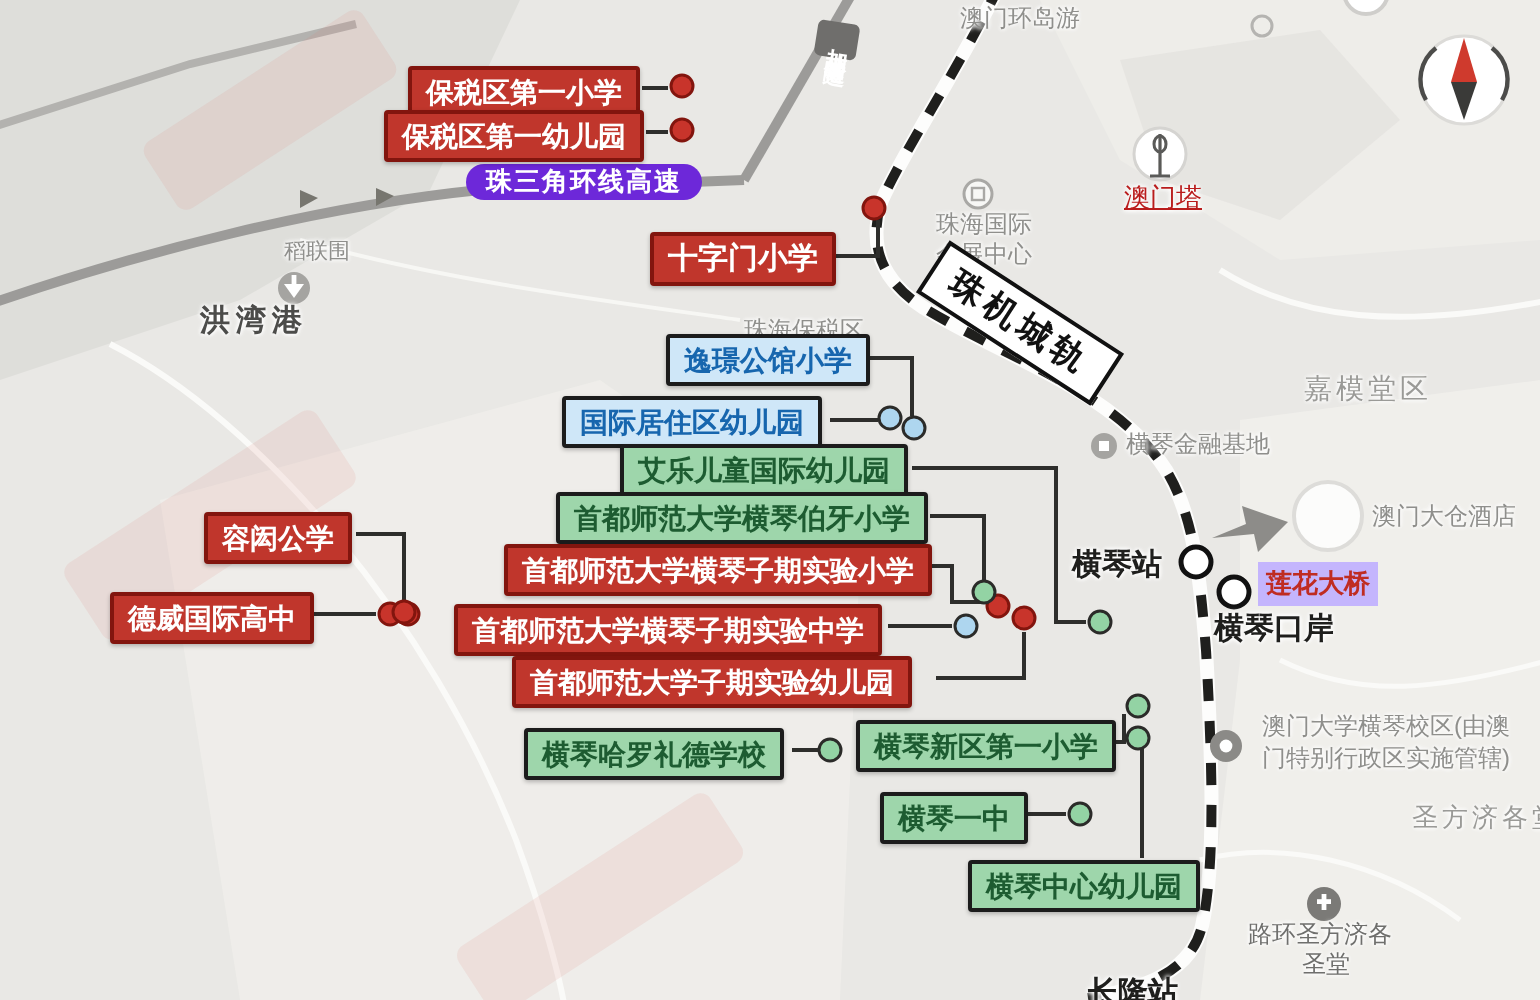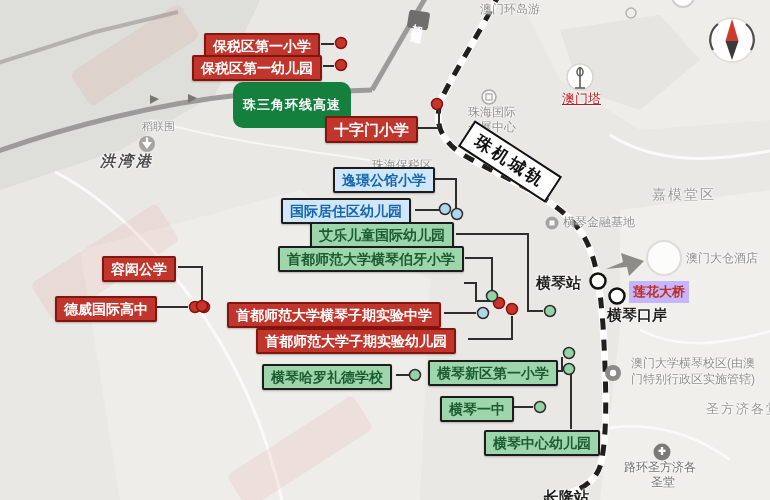--- a/index.html
+++ b/index.html
@@ -8,22 +8,22 @@
   #stage svg{position:absolute;left:0;top:0;}
   .lbl{position:absolute;white-space:nowrap;font-weight:bold;font-size:14px;line-height:1;
        padding:4px 7px;border:2px solid #0ea5e9;border-radius:2px;box-shadow:0 1px 2px rgba(0,0,0,.25);z-index:5;}
   .lbl.red{background:#c0362c;border-color:#82150e;color:#ffffff;}
   .lbl.blue{background:#cfe7f8;border-color:#1c1c1c;color:#1766ae;}
   .lbl.green{background:#9ed6ab;border-color:#1c1c1c;color:#1d5c31;}
   .mt{position:absolute;color:#8f8f8c;font-size:12px;line-height:1.15;white-space:nowrap;
       text-shadow:0 0 2px #fff,0 0 2px #fff,0 0 3px #fff;z-index:3;}
   .mt.big{font-size:14px;color:#9a9a97;letter-spacing:2px;}
   .mt.st{font-size:15px;font-weight:bold;color:#1f1f1d;}
-  .badge-road{position:absolute;background:#15803d;color:#fff;font-weight:bold;font-size:13px;
-      padding:14px 10px;border-radius:10px;z-index:4;letter-spacing:1px;}
+  .badge-road{position:absolute;background:#6d28d9;color:#fff;font-weight:bold;font-size:13px;
+      padding:0 10px;border-radius:10px;z-index:4;letter-spacing:1px;}
   .badge-tunnel{position:absolute;background:#6f6e6c;color:#fff;font-weight:bold;font-size:11px;
       padding:4px 3px;border-radius:3px;writing-mode:vertical-rl;letter-spacing:2px;
       transform:rotate(9deg);z-index:4;}
   .badge-rail{position:absolute;background:#ffffff;color:#111;font-weight:bold;font-size:17px;
       padding:2px 10px;border:2px solid #111;letter-spacing:3px;transform:rotate(33deg);z-index:4;}
   .badge-bridge{position:absolute;background:#c4b5fd;color:#bf2c22;font-weight:bold;font-size:13px;
       padding:2px 4px;z-index:4;}
   .badge-macau{position:absolute;background:#ffffff;color:#111;font-weight:bold;font-size:26px;
       padding:2px 7px;border:3px solid #141414;letter-spacing:2px;z-index:4;}
   .wm{position:absolute;background:rgba(222,120,118,.12);transform:rotate(-33deg);
@@ -162,36 +162,37 @@
   <div class="badge-tunnel" style="left:408px;top:11px;">加林山隧道</div>
   <div class="badge-rail" style="left:458px;top:146px;">珠机城轨</div>
 
   <div class="lbl red" style="left:204px;top:33px;">保税区第一小学</div>
   <div class="lbl red" style="left:192px;top:55px;">保税区第一幼儿园</div>
   <div class="lbl red" style="left:325px;top:116px;font-size:15px;">十字门小学</div>
   <div class="lbl blue" style="left:333px;top:167px;">逸璟公馆小学</div>
   <div class="lbl blue" style="left:281px;top:198px;">国际居住区幼儿园</div>
   <div class="lbl green" style="left:310px;top:222px;">艾乐儿童国际幼儿园</div>
   <div class="lbl green" style="left:278px;top:246px;">首都师范大学横琴伯牙小学</div>
+  <div class="lbl red" style="left:252px;top:272px;">首都师范大学横琴子期实验小学</div>
   <div class="lbl red" style="left:227px;top:302px;">首都师范大学横琴子期实验中学</div>
   <div class="lbl red" style="left:256px;top:328px;">首都师范大学子期实验幼儿园</div>
   <div class="lbl red" style="left:102px;top:256px;">容闳公学</div>
   <div class="lbl red" style="left:55px;top:296px;">德威国际高中</div>
   <div class="lbl green" style="left:262px;top:364px;">横琴哈罗礼德学校</div>
   <div class="lbl green" style="left:440px;top:396px;">横琴一中</div>
   <div class="lbl green" style="left:428px;top:360px;">横琴新区第一小学</div>
   <div class="lbl green" style="left:484px;top:430px;">横琴中心幼儿园</div>
 
   <div class="mt" style="left:480px;top:3px;">澳门环岛游</div>
   <div class="mt" style="left:562px;top:92px;font-size:13px;color:#b91c1c;text-decoration:underline;">澳门塔</div>
   <div class="mt" style="left:468px;top:106px;">珠海国际</div>
   <div class="mt" style="left:468px;top:121px;">会展中心</div>
   <div class="mt" style="left:372px;top:159px;">珠海保税区</div>
   <div class="mt" style="left:142px;top:120px;font-size:11px;">稻联围</div>
-  <div class="mt" style="left:100px;top:152px;font-size:15px;color:#4c4c4a;font-weight:bold;letter-spacing:3px;font-style:italic;">洪湾港</div>
+  <div class="mt" style="left:100px;top:152px;font-size:15px;color:#4c4c4a;font-weight:bold;letter-spacing:3px;">洪湾港</div>
   <div class="mt big" style="left:652px;top:186px;">嘉模堂区</div>
   <div class="mt" style="left:563px;top:216px;">横琴金融基地</div>
   <div class="mt st" style="left:536px;top:274px;">横琴站</div>
   <div class="mt st" style="left:607px;top:306px;">横琴口岸</div>
   <div class="mt" style="left:686px;top:252px;">澳门大仓酒店</div>
   <div class="mt" style="left:631px;top:357px;">澳门大学横琴校区(由澳</div>
   <div class="mt" style="left:631px;top:373px;">门特别行政区实施管辖)</div>
   <div class="mt big" style="left:706px;top:402px;font-size:13px;">圣方济各堂区</div>
   <div class="mt" style="left:624px;top:461px;color:#6f6f6d;">路环圣方济各</div>
   <div class="mt" style="left:651px;top:476px;color:#6f6f6d;">圣堂</div>

